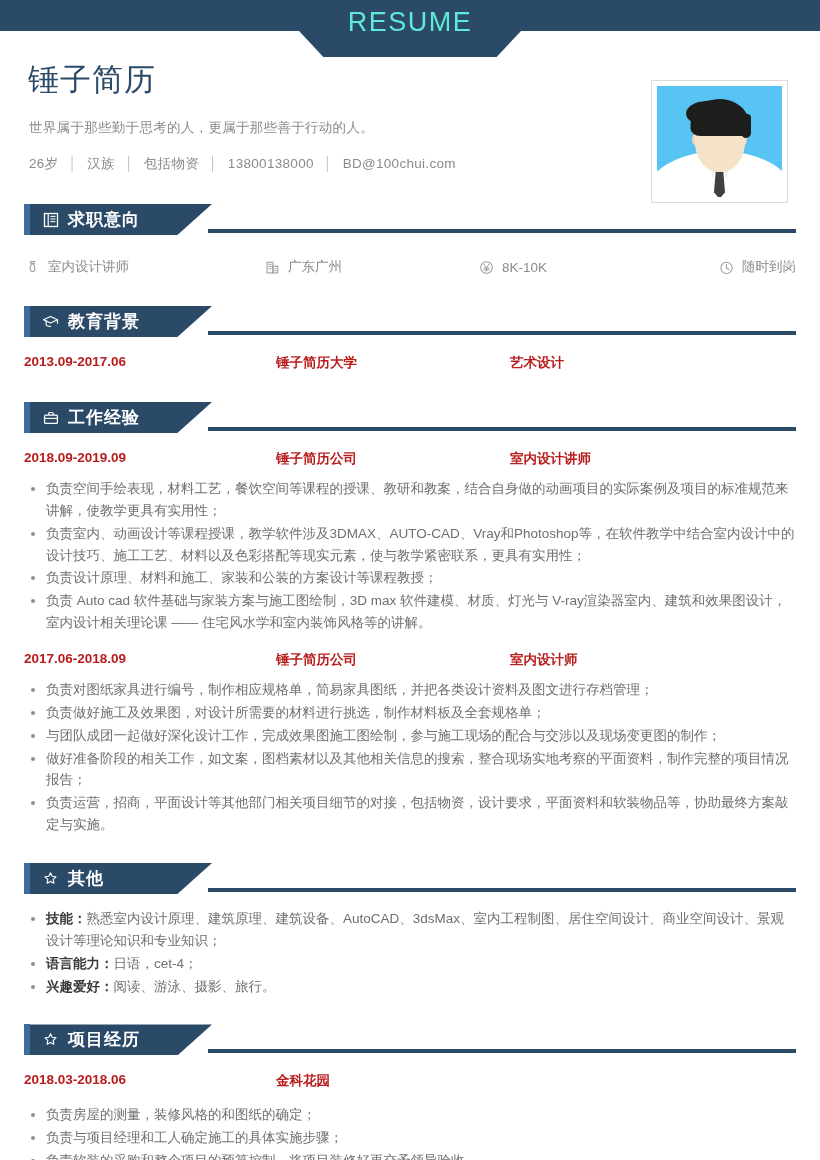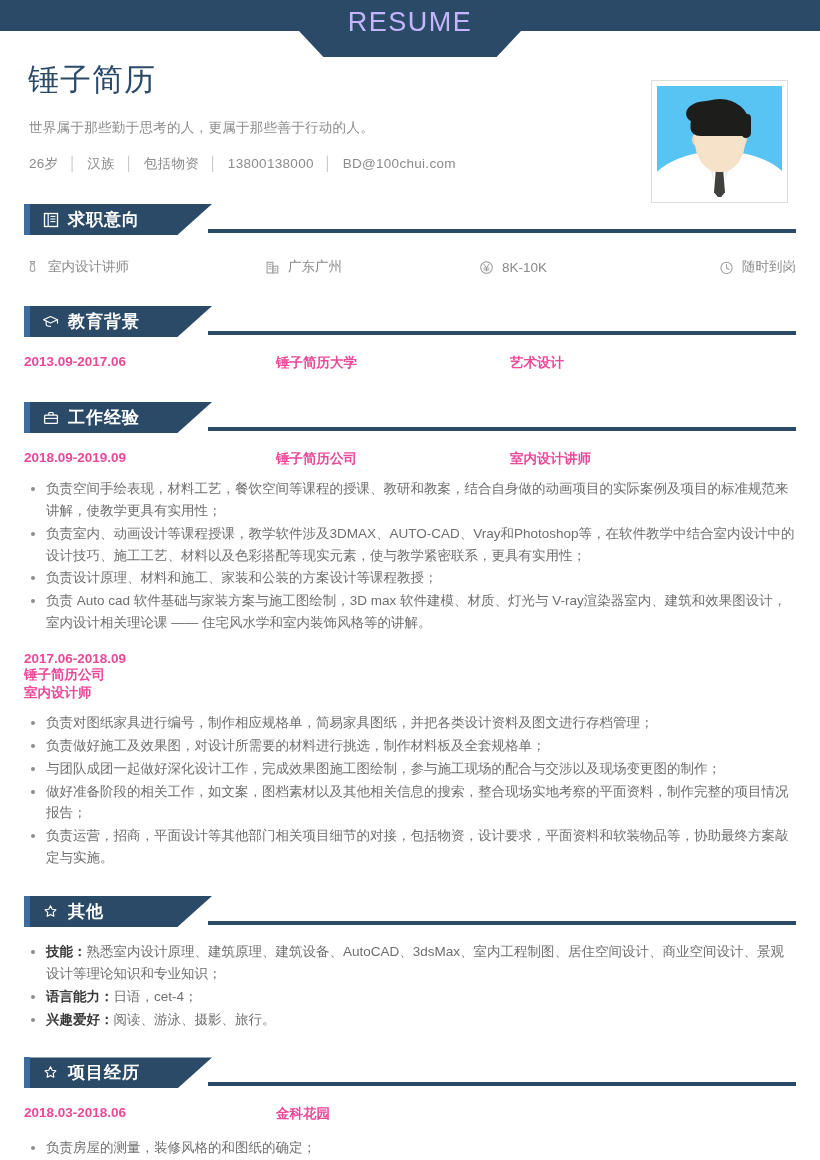--- a/index.html
+++ b/index.html
@@ -33,21 +33,21 @@
     clip-path: polygon(0 0, 100% 0, 100% 31px, 89% 100%, 11% 100%, 0 31px);
   }
   .banner-text {
     position: absolute;
     left: 299px;
     top: 0;
     width: 222px;
     height: 45px;
     line-height: 45px;
     text-align: center;
-    color: #c4b5fd;
+    color: #5eead4;
     font-size: 27px;
     letter-spacing: 1.5px;
     font-weight: 400;
   }
 
   
   .header {
     position: relative;
     height: 173px;
   }
@@ -250,21 +250,21 @@
     background: #2b4a68;
   }
 
   
   .row3 {
     display: flex;
     margin: 0 24px;
     padding-top: 17px;
     font-size: 13.5px;
     font-weight: bold;
-    color: #ec4899;
+    color: #b91c1c;
   }
   .row3 .c1 { width: 252px; }
   .row3 .c2 { width: 234px; }
   .row3 .c3 { flex: 1; }
 
   .infobar {
     display: flex;
     margin: 0 24px;
     padding-top: 23px;
     font-size: 13.5px;
@@ -479,21 +479,21 @@
   </div>
   <ul class="bullets">
     <li>负责空间手绘表现，材料工艺，餐饮空间等课程的授课、教研和教案，结合自身做的动画项目的实际案例及项目的标准规范来讲解，使教学更具有实用性；</li>
     <li>负责室内、动画设计等课程授课，教学软件涉及3DMAX、AUTO-CAD、Vray和Photoshop等，在软件教学中结合室内设计中的设计技巧、施工工艺、材料以及色彩搭配等现实元素，使与教学紧密联系，更具有实用性；</li>
     <li>负责设计原理、材料和施工、家装和公装的方案设计等课程教授；</li>
     <li>负责 Auto cad 软件基础与家装方案与施工图绘制，3D max 软件建模、材质、灯光与 V-ray渲染器室内、建筑和效果图设计，室内设计相关理论课 —— 住宅风水学和室内装饰风格等的讲解。</li>
   </ul>
 
   <div class="sp-16"></div>
 
-  <div class="row3" style="padding-top:0;flex-direction:column;">
+  <div class="row3" style="padding-top:0;">
     <div class="c1">2017.06-2018.09</div>
     <div class="c2">锤子简历公司</div>
     <div class="c3">室内设计师</div>
   </div>
   <ul class="bullets">
     <li>负责对图纸家具进行编号，制作相应规格单，简易家具图纸，并把各类设计资料及图文进行存档管理；</li>
     <li>负责做好施工及效果图，对设计所需要的材料进行挑选，制作材料板及全套规格单；</li>
     <li>与团队成团一起做好深化设计工作，完成效果图施工图绘制，参与施工现场的配合与交涉以及现场变更图的制作；</li>
     <li>做好准备阶段的相关工作，如文案，图档素材以及其他相关信息的搜索，整合现场实地考察的平面资料，制作完整的项目情况报告；</li>
     <li>负责运营，招商，平面设计等其他部门相关项目细节的对接，包括物资，设计要求，平面资料和软装物品等，协助最终方案敲定与实施。</li>

